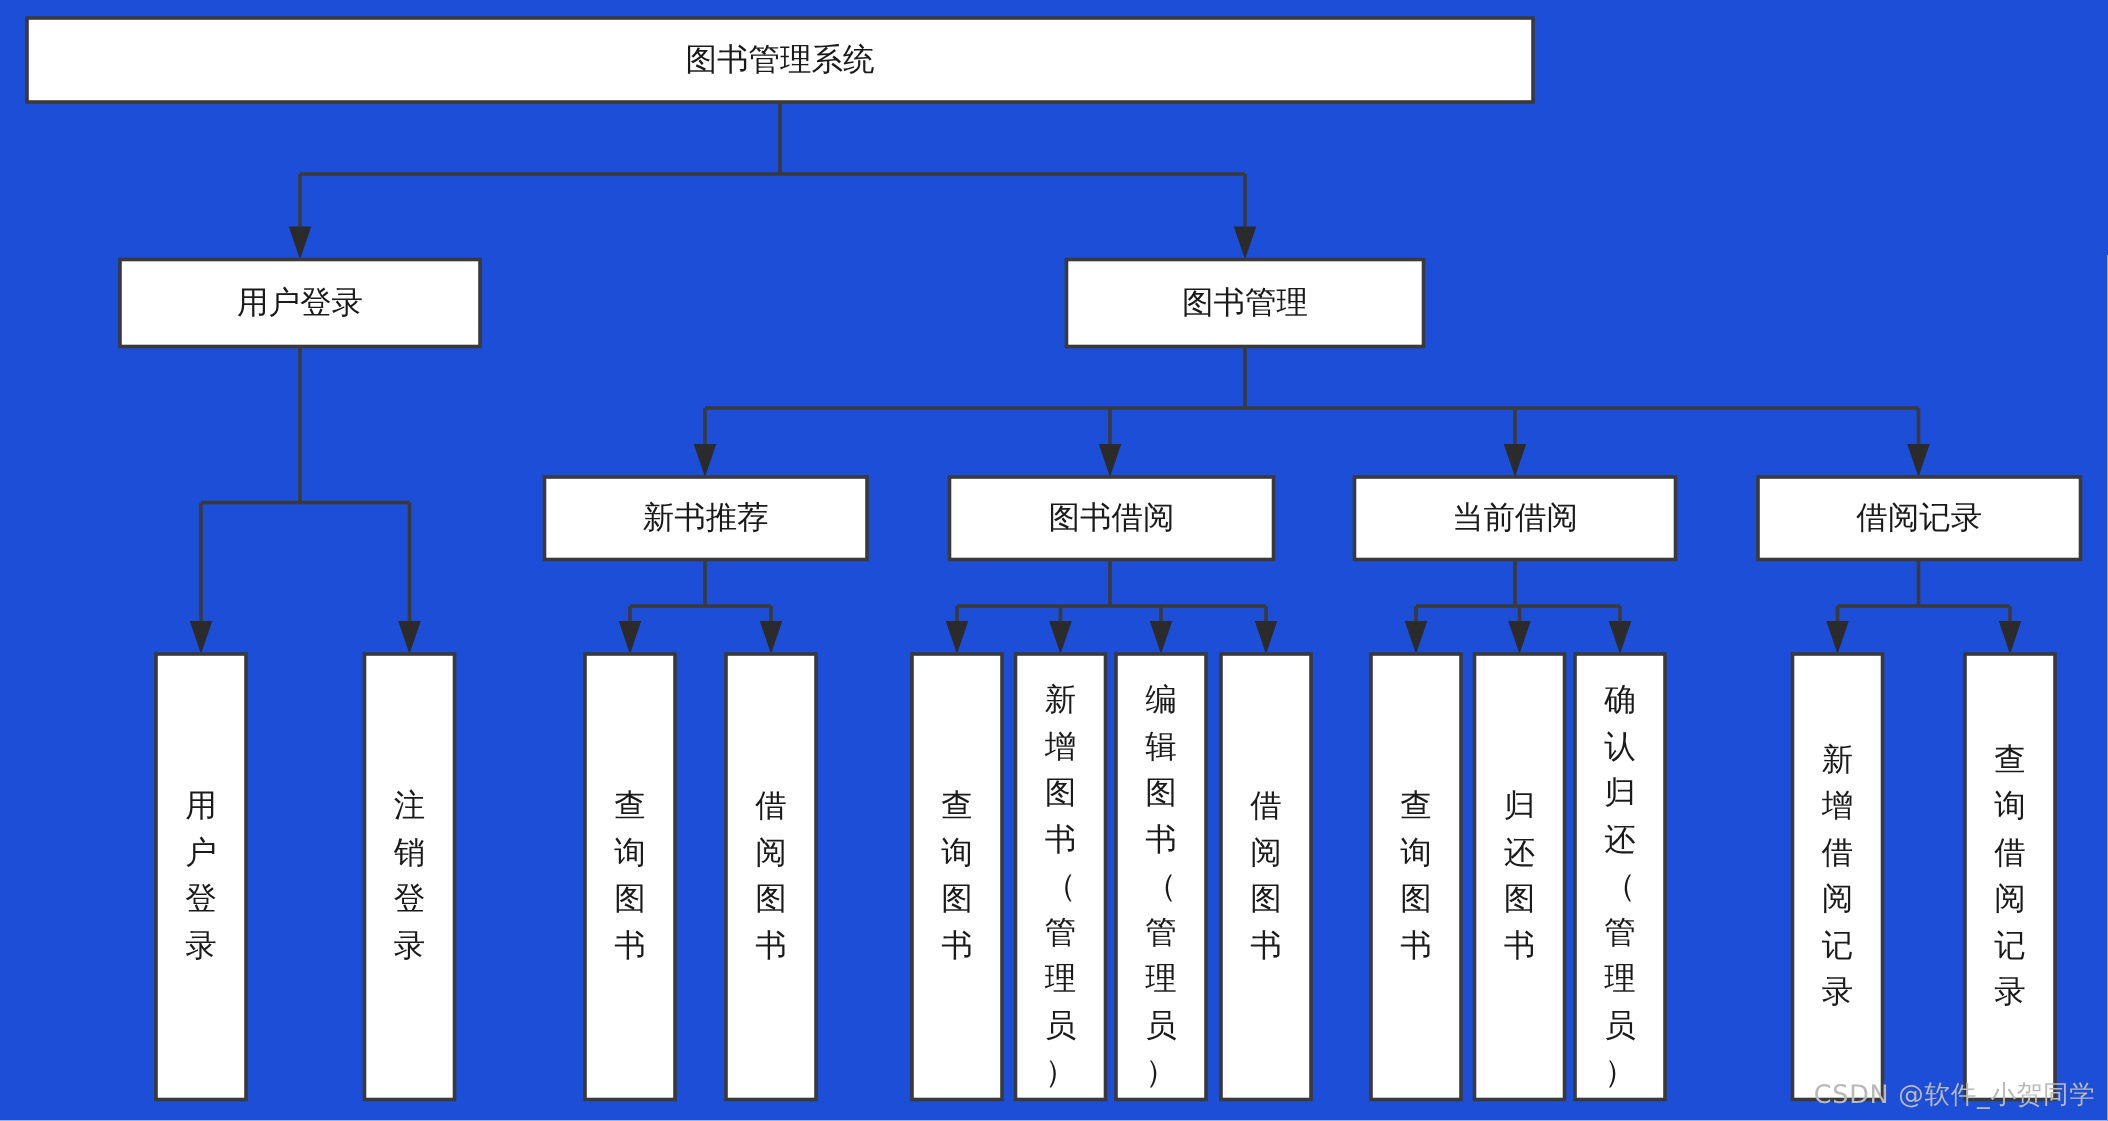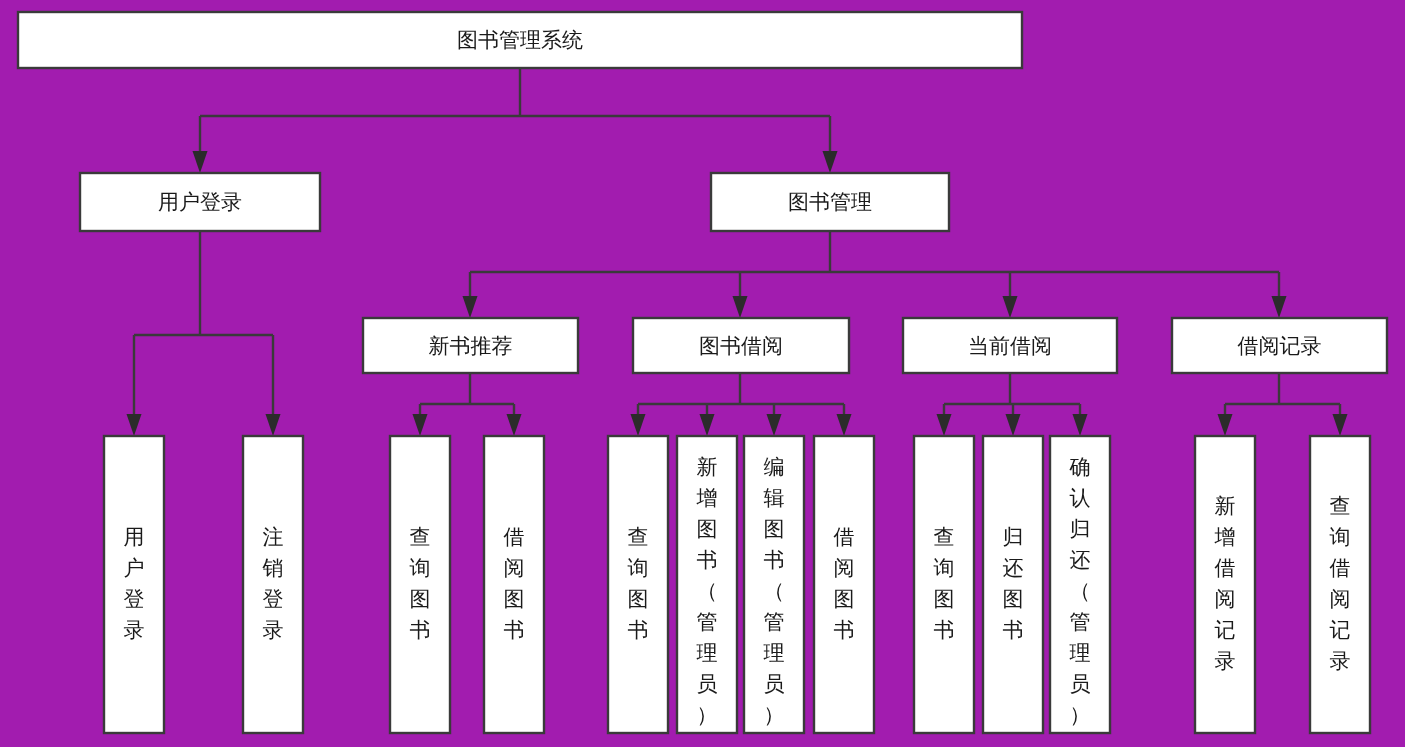--- a/index.html
+++ b/index.html
@@ -8,21 +8,21 @@
     padding: 0;
     background: #ffffff;
   }
   body {
     font-family: "DejaVu Sans", "Liberation Sans", sans-serif;
   }
   #diagram-root {
     position: relative;
     width: 1405px;
     height: 747px;
-    background: #a21caf;
+    background: #1d4ed8;
     overflow: hidden;
   }
   svg.flow-canvas {
     position: absolute;
     left: 0;
     top: 0;
     width: 1405px;
     height: 747px;
     display: block;
   }
@@ -214,13 +214,14 @@
         <g>
           <rect class="node-box" x="1195" y="436" width="60" height="297"></rect>
           <text class="node-label vertical" x="1225" y="0"><tspan x="1225" y="507">新</tspan><tspan x="1225" y="538">增</tspan><tspan x="1225" y="569">借</tspan><tspan x="1225" y="600">阅</tspan><tspan x="1225" y="631">记</tspan><tspan x="1225" y="662">录</tspan></text>
         </g>
         <g>
           <rect class="node-box" x="1310" y="436" width="60" height="297"></rect>
           <text class="node-label vertical" x="1340" y="0"><tspan x="1340" y="507">查</tspan><tspan x="1340" y="538">询</tspan><tspan x="1340" y="569">借</tspan><tspan x="1340" y="600">阅</tspan><tspan x="1340" y="631">记</tspan><tspan x="1340" y="662">录</tspan></text>
         </g>
       </g>
   </svg>
+  <div class="watermark-text">CSDN @软件_小贺同学</div>
 </div>
 
 </body></html>

